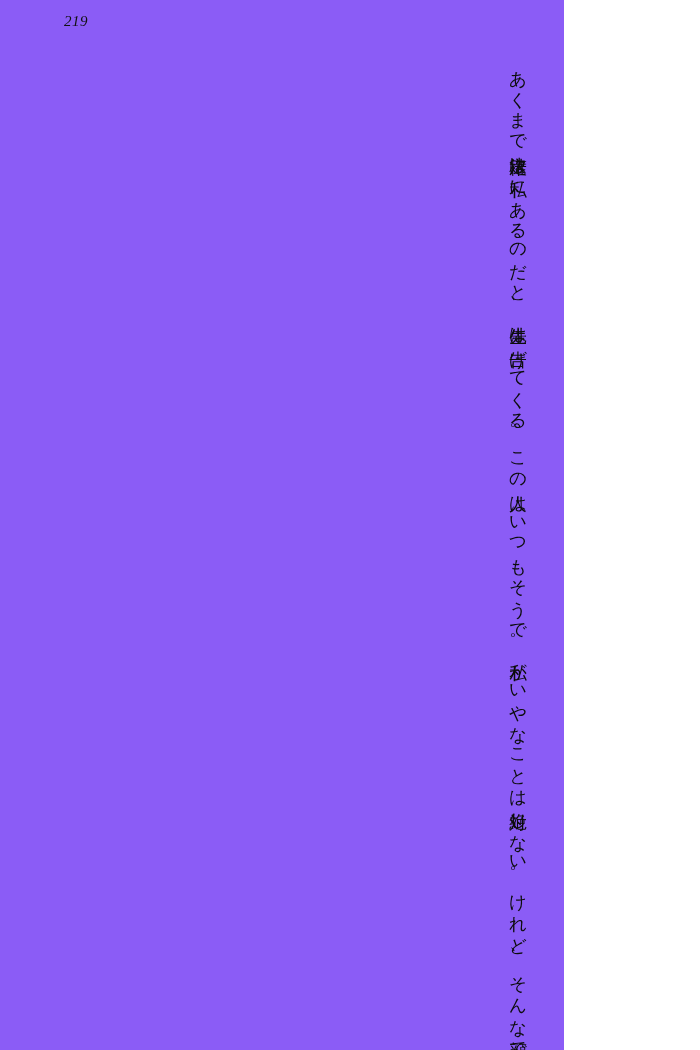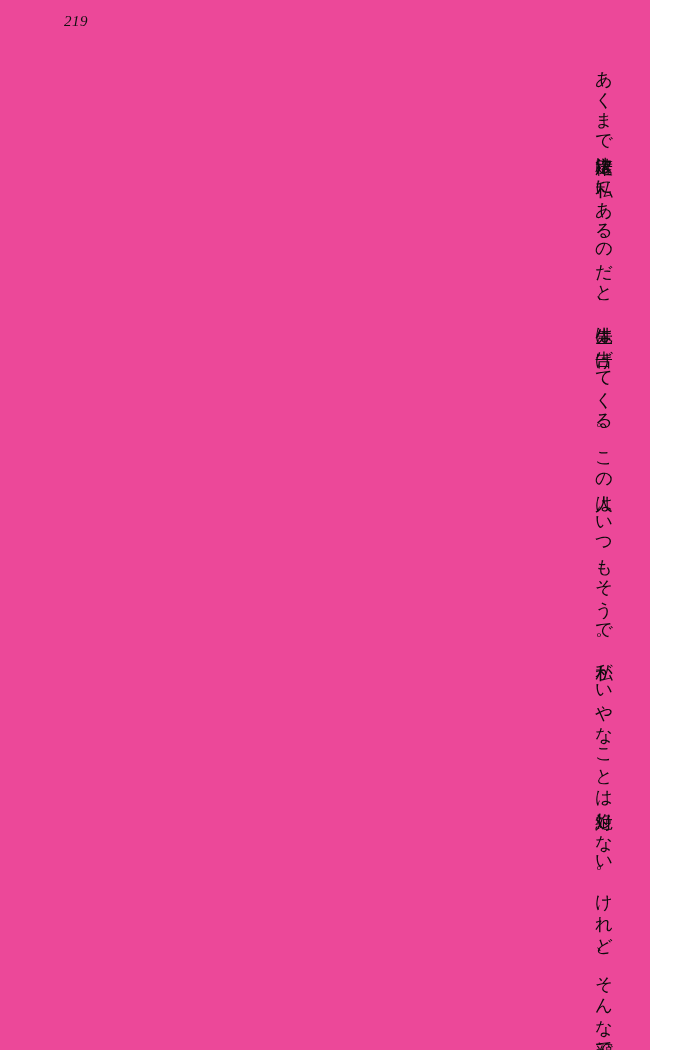--- a/index.html
+++ b/index.html
@@ -2,23 +2,23 @@
 <html><head>
 <meta charset="utf-8">
 <style>
   html, body {
     margin: 0;
     padding: 0;
     background: #ffffff;
   }
   .page {
     position: relative;
-    width: 650px;
+    width: 564px;
     height: 1050px;
-    background: #ec4899;
+    background: #8b5cf6;
     overflow: hidden;
     font-family: "Liberation Serif", "DejaVu Serif", serif;
   }
   .page-number {
     position: absolute;
     top: 13px;
     left: 64px;
     font-size: 15px;
     font-style: italic;
     color: #111;

